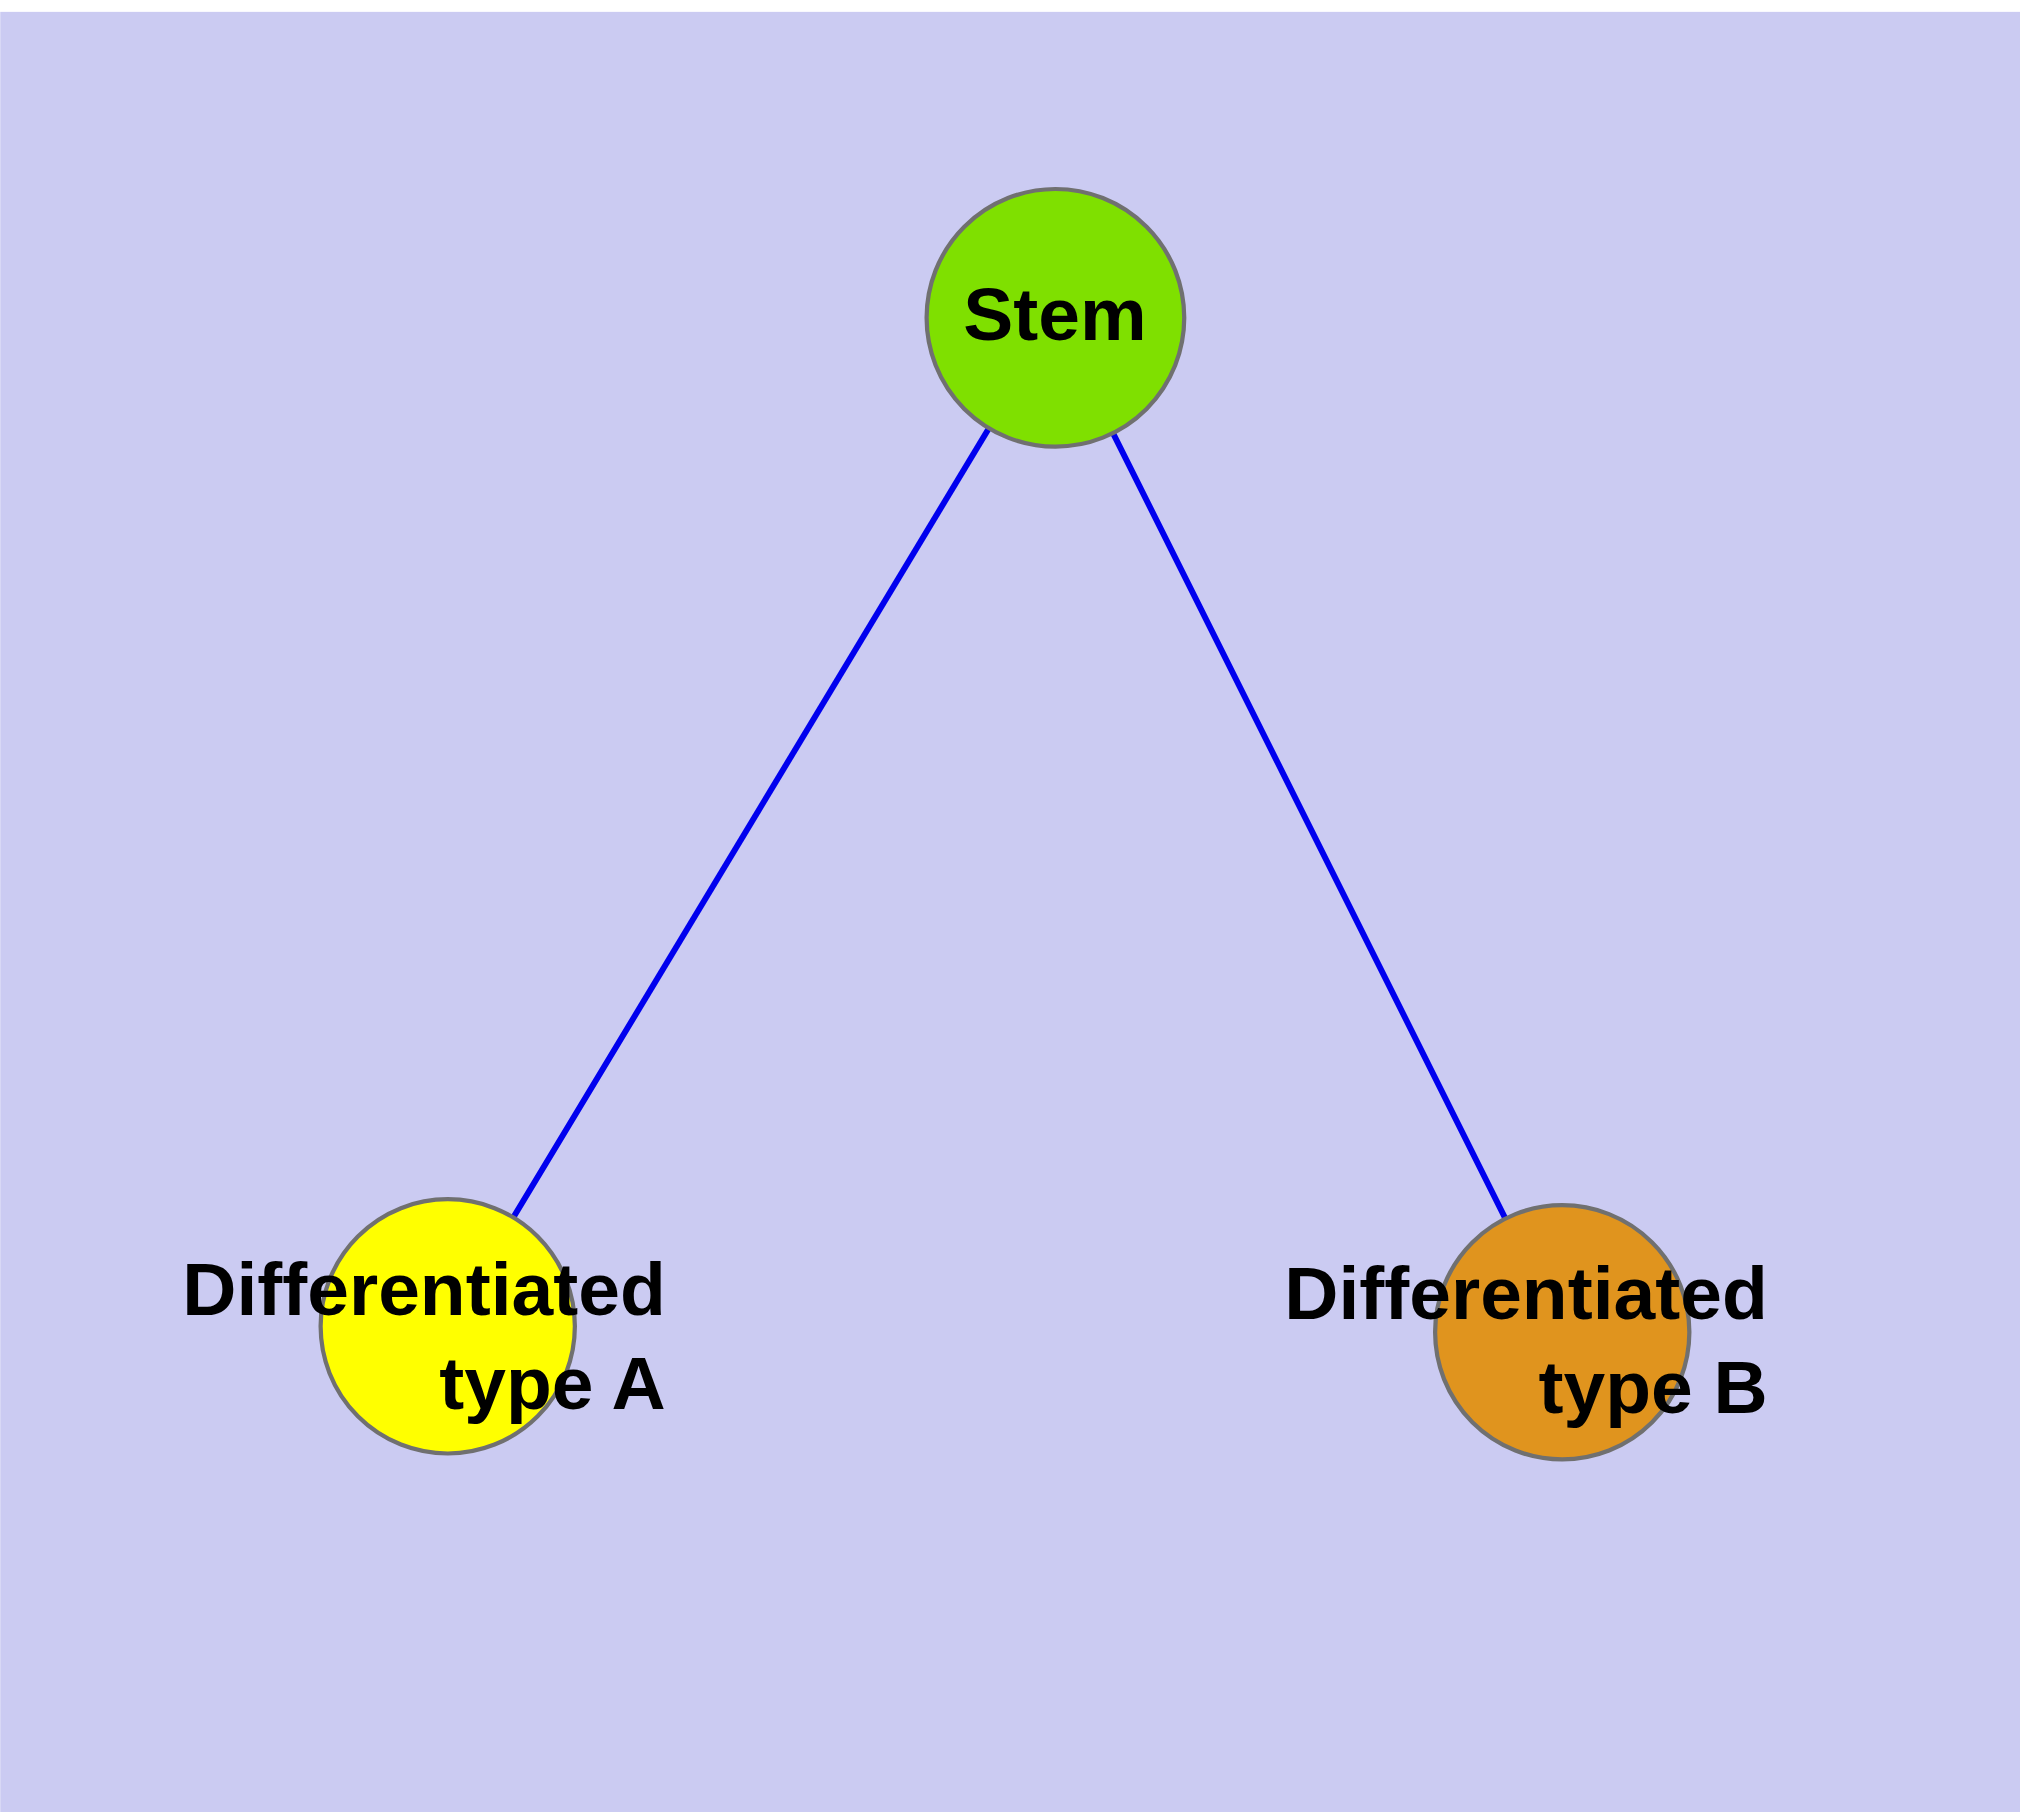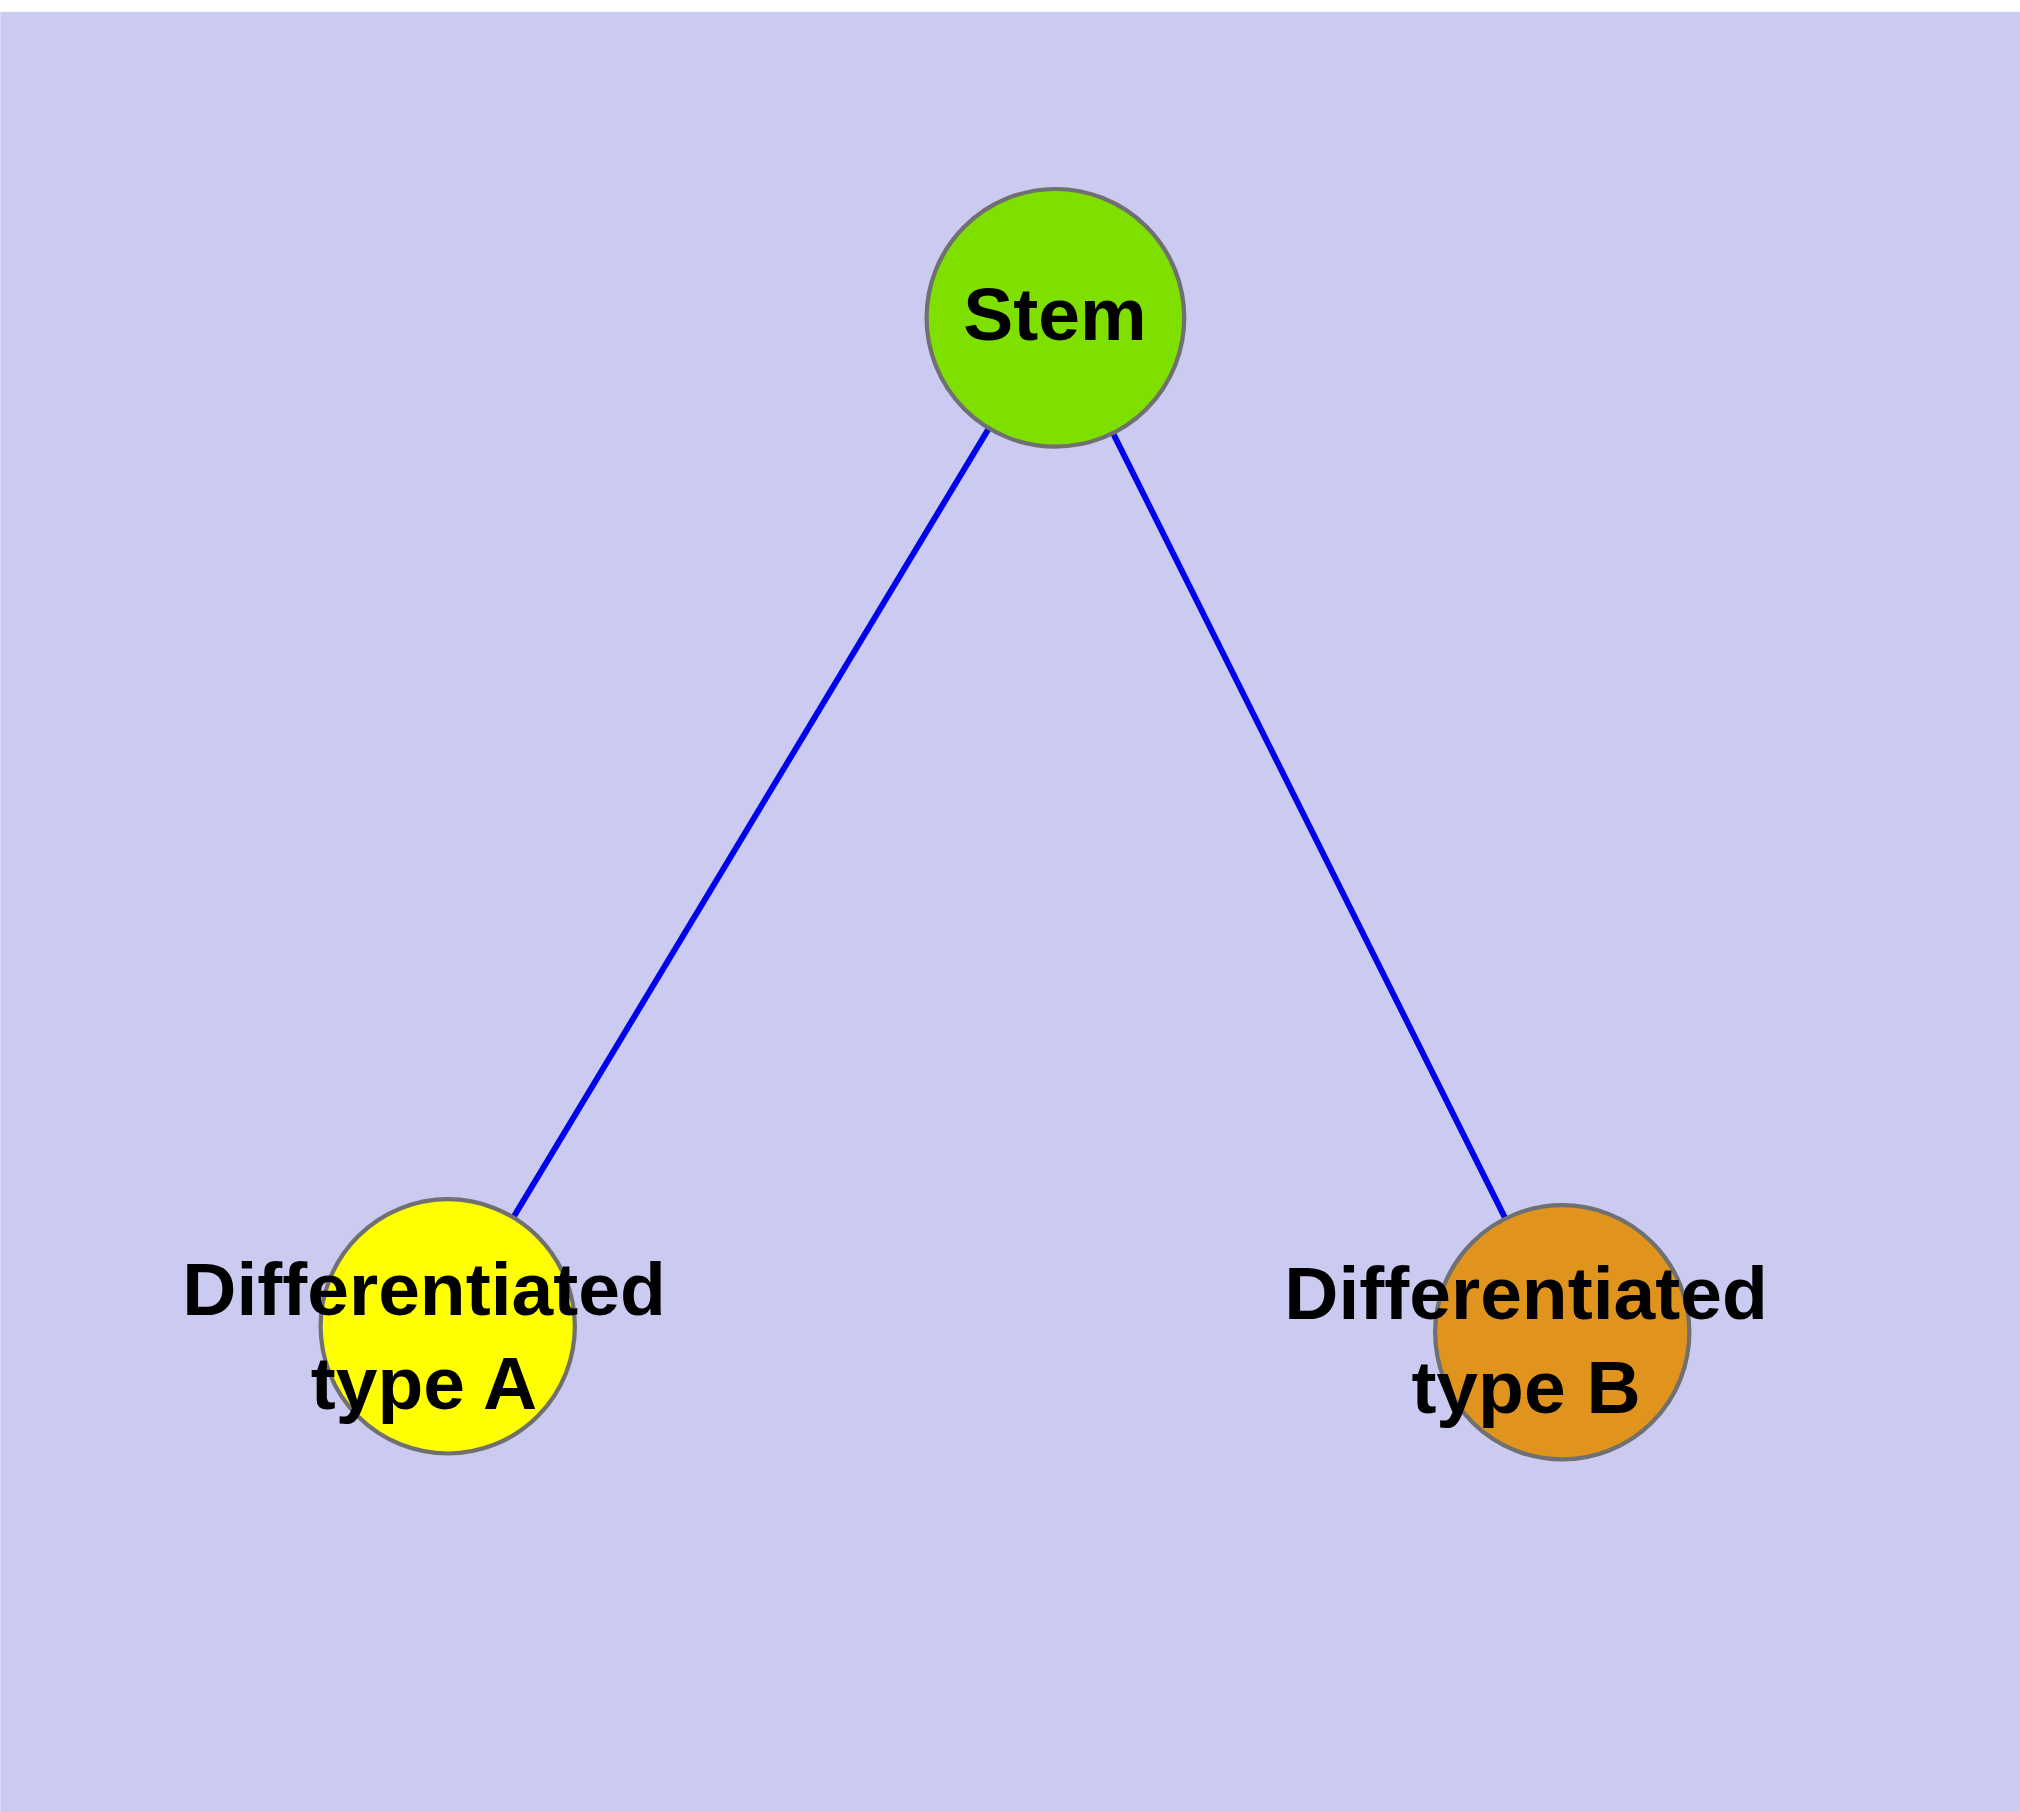--- a/index.html
+++ b/index.html
@@ -28,21 +28,21 @@
   svg circle {
     stroke-width: 5;
   }
   .node-label {
     position: absolute;
     transform: translate(-50%, -50%);
     font-weight: bold;
     font-size: 75px;
     line-height: 1.25;
     color: #000000;
-    text-align: center;
+    text-align: right;
     white-space: pre-line;
     letter-spacing: 0px;
   }
 </style>
 </head>
 <body>
 
 <div class="canvas">
 
   <svg width="2021" height="1812" viewBox="0 0 2384 2138" aria-hidden="true">

